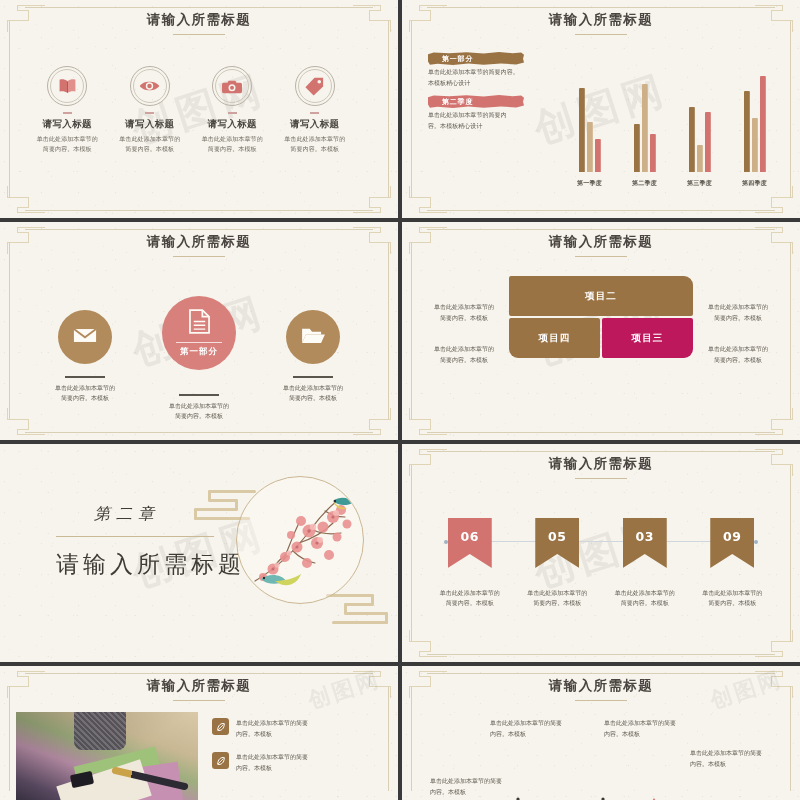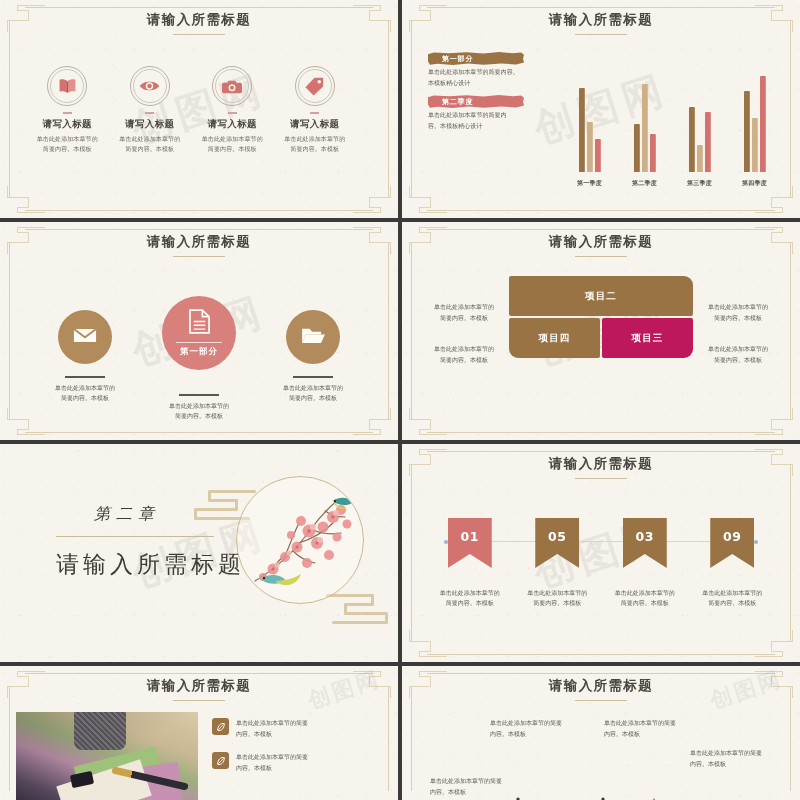--- a/index.html
+++ b/index.html
@@ -712,21 +712,21 @@
       <span class="rule"></span>
     </div>
 
     <div class="rline"></div>
     <div class="rdot" style="left:42px;"></div>
     <div class="rdot" style="right:42px;"></div>
 
     <div class="ribrow">
       <div class="ribcol">
         <div class="rib" style="background:#d2736f;">
-          <span>01</span>
+          <span>06</span>
         </div>
         <div class="ribp" style="white-space:pre-line">单击此处添加本章节的
 简要内容。本模板</div>
       </div>
       <div class="ribcol">
         <div class="rib" style="background:#9a7345;">
           <span>05</span>
         </div>
         <div class="ribp" style="white-space:pre-line">单击此处添加本章节的
 简要内容。本模板</div>

